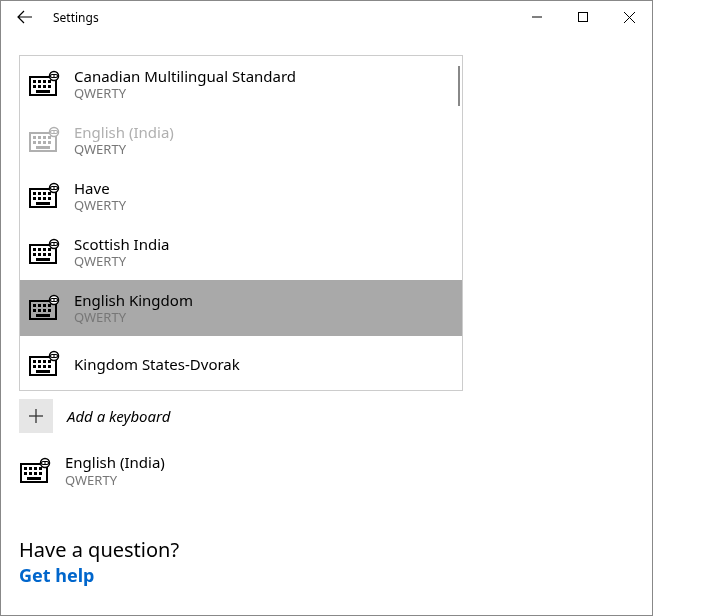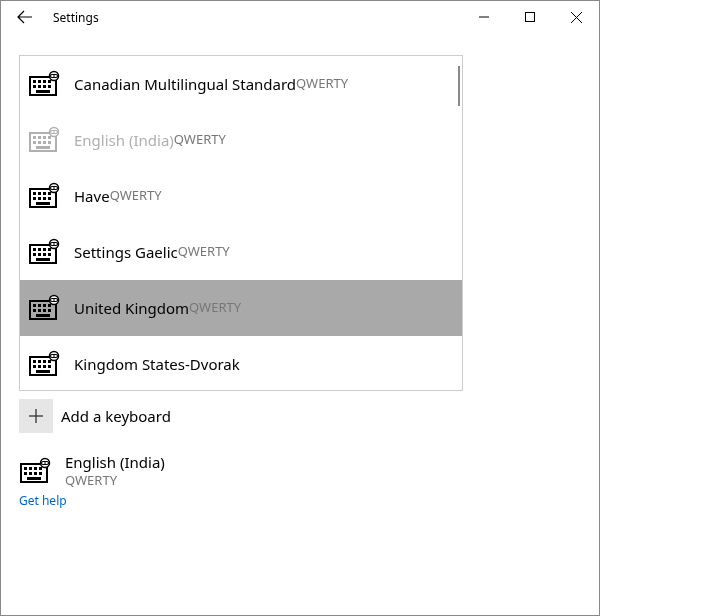--- a/index.html
+++ b/index.html
@@ -1,48 +1,48 @@
 <!DOCTYPE html>
 <html><head>
   <meta charset="utf-8">
   <style>
     * { box-sizing: border-box; margin: 0; padding: 0; font-family: "Segoe UI", system-ui, sans-serif; }
     html, body { width: 716px; height: 616px; background: #fff; overflow: hidden; }
-    .window { width: 600px; height: 616px; border: 1px solid #888; background: #fff; position: relative; }
+    .window { width: 653px; height: 616px; border: 1px solid #888; background: #fff; position: relative; }
 
     .titlebar { height: 32px; display: flex; align-items: center; position: relative; }
     .back-btn { width: 48px; height: 32px; display: flex; align-items: center; justify-content: center; }
     .title { font-size: 12px; color: #000; margin-left: 4px; }
     .win-controls { position: absolute; right: 0; top: 0; display: flex; }
     .win-btn { width: 46px; height: 32px; display: flex; align-items: center; justify-content: center; }
 
     .content { padding: 0 18px 18px 18px; }
 
     .dropdown { margin-top: 22px; width: 444px; border: 1px solid #ccc; background: #fff; position: relative; }
     .dd-list { height: 334px; overflow: hidden; }
     .dd-item { display: flex; align-items: center; height: 56px; padding: 0 8px; }
     .dd-item.selected { background: #a9a9a9; }
     .dd-item.dimmed .kb-name, .dd-item.dimmed svg { color: #b0b0b0; fill: #b0b0b0; }
     .dd-icon { width: 32px; height: 32px; flex-shrink: 0; display: flex; align-items: center; justify-content: center; }
-    .dd-text { margin-left: 14px; display: flex; justify-content: center; line-height: 1.25; }
+    .dd-text { margin-left: 14px; display: flex; flex-direction: column; justify-content: center; line-height: 1.25; }
     .kb-name { font-size: 15px; color: #000; }
     .kb-layout { font-size: 13px; color: #777; }
     .scroll-thumb { position: absolute; right: 2px; top: 10px; width: 2px; height: 40px; background: #888; }
 
     .add-row { display: flex; align-items: center; margin-top: 8px; }
     .plus-box { width: 34px; height: 34px; background: #e6e6e6; display: flex; align-items: center; justify-content: center; }
-    .add-label { font-size: 15px; margin-left: 8px; }
+    .add-label { font-size: 15px; margin-left: 14px; font-style: italic; }
 
     .installed-row { display: flex; align-items: center; margin-top: 20px; }
     .installed-text { margin-left: 14px; display: flex; flex-direction: column; justify-content: center; line-height: 1.25; }
     .installed-name { font-size: 15px; color: #000; }
     .installed-layout { font-size: 13px; color: #777; }
 
     .question { font-size: 20px; font-weight: 400; color: #000; margin-top: 48px; }
-    .help-link { font-size: 12px; color: #0066cc; display: inline-block; }
+    .help-link { font-size: 18px; color: #0066cc; display: inline-block; font-weight: bold; }
   </style>
 </head>
 <body>
 
 <svg width="0" height="0" style="position:absolute">
   <defs>
     <g id="kb-icon">
       <rect x="2" y="8" width="26" height="18" fill="none" stroke="currentColor" stroke-width="2"></rect>
       <rect x="5" y="11" width="3" height="3" fill="currentColor"></rect>
       <rect x="10" y="11" width="3" height="3" fill="currentColor"></rect>
@@ -125,32 +125,32 @@
               <span class="kb-layout">QWERTY</span>
             </div>
           </div>
           <div class="dd-item">
             <div class="dd-icon">
               <svg width="32" height="30" viewBox="0 0 32 30" style="color:#000">
                 <use href="#kb-icon"></use>
               </svg>
             </div>
             <div class="dd-text">
-              <span class="kb-name">Settings Gaelic</span>
+              <span class="kb-name">Scottish India</span>
               <span class="kb-layout">QWERTY</span>
             </div>
           </div>
           <div class="dd-item selected">
             <div class="dd-icon">
               <svg width="32" height="30" viewBox="0 0 32 30" style="color:#000">
                 <use href="#kb-icon"></use>
               </svg>
             </div>
             <div class="dd-text">
-              <span class="kb-name">United Kingdom</span>
+              <span class="kb-name">English Kingdom</span>
               <span class="kb-layout">QWERTY</span>
             </div>
           </div>
           <div class="dd-item">
             <div class="dd-icon">
               <svg width="32" height="30" viewBox="0 0 32 30" style="color:#000">
                 <use href="#kb-icon"></use>
               </svg>
             </div>
             <div class="dd-text">
@@ -176,16 +176,17 @@
         <svg width="32" height="30" viewBox="0 0 32 30" style="color:#000">
             <use href="#kb-icon"></use>
           </svg>
       </div>
       <div class="installed-text">
         <span class="installed-name">English (India)</span>
         <span class="installed-layout">QWERTY</span>
       </div>
     </div>
 
+    <div class="question">Have a question?</div>
     <a class="help-link">Get help</a>
 
   </div>
 </div>
 
 </body></html>

